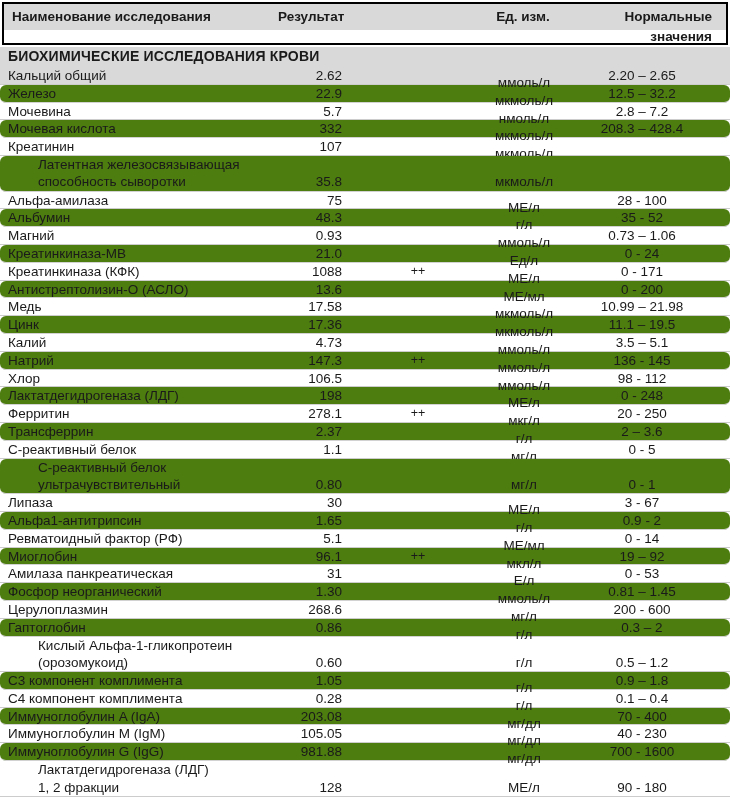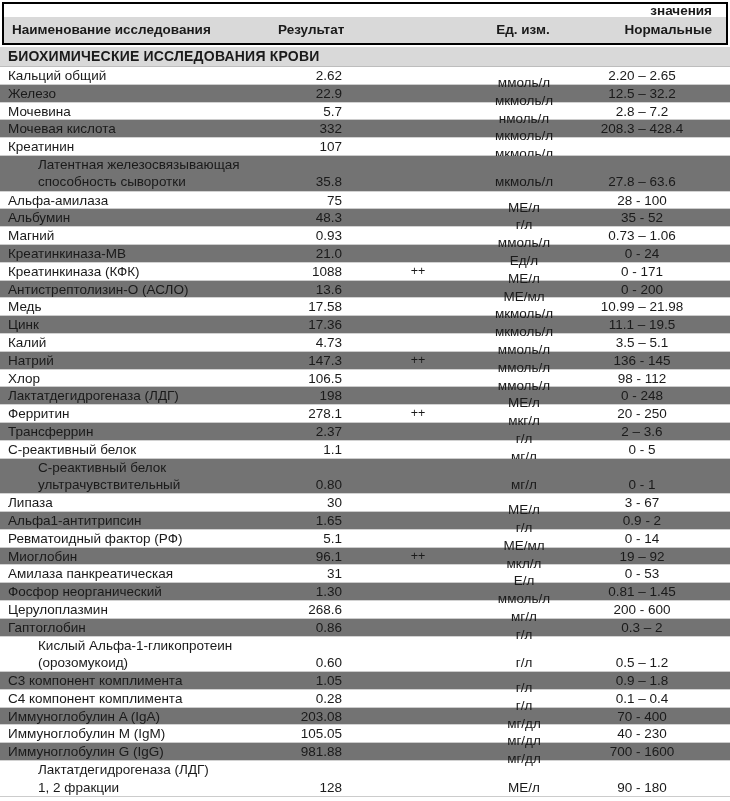--- a/index.html
+++ b/index.html
@@ -39,40 +39,40 @@
   .hcell { font-weight: bold; font-size: 13.5px; line-height: 14px; white-space: nowrap; }
   .h-name   { padding-left: 8px; text-align: left; }
   .h-result { padding-left: 22px; text-align: left; }
   .h-units  { text-align: center; padding-right: 10px; }
   .h-normal { text-align: right; padding-right: 22px; }
 
   
   .section-header {
     position: absolute;
     left: 0; top: 47px;
-    width: 730px; height: 20px;
+    width: 730px; height: 38px;
     background: #d9d9d9;
     border-bottom: 1px solid #bdbdbd;
     font-weight: bold;
     font-size: 14px;
     line-height: 19px;
     padding-left: 8px;
     letter-spacing: 0.2px;
   }
 
   
   #rows { position: absolute; left: 0; top: 67px; width: 730px; }
   .row {
     width: 730px;
     border-bottom: 1px solid #cccccc;
     font-size: 13.5px;
   }
   .row.single { height: 17.8px; }
   .row.double { height: 35.6px; }
-  .row.shaded { background: #737373; border-bottom-color: #d2d2d2; }
+  .row.shaded { background: #4d7c0f; border-bottom-color: #d2d2d2; border-radius: 6px; }
 
   .cell { overflow: visible; white-space: nowrap; }
   .c-name  { padding-left: 8px; text-align: left; }
   .c-res   { text-align: right; }
   .c-flag  { text-align: center; padding-left: 14px; font-size: 12.5px; }
   .c-unit  { text-align: center; margin-top: 7px; }
   .c-norm  { text-align: center; padding-right: 14px; }
 
   .row.single .cell { line-height: 17.5px; }
   
@@ -83,34 +83,34 @@
     align-self: end;
     line-height: 17.5px;
   }
 </style>
 </head>
 <body>
 
 <div id="report">
 
   <div class="header-box">
+    <div class="grid header-line1">
+      <div class="hcell h-name">Наименование исследования</div>
+      <div class="hcell h-result">Результат</div>
+      <div class="hcell"></div>
+      <div class="hcell h-units">Ед. изм.</div>
+      <div class="hcell h-normal">Нормальные</div>
+    </div>
     <div class="grid header-line2">
       <div></div>
         <div></div>
         <div></div>
         <div></div>
       <div class="hcell h-normal">значения</div>
     </div>
-    <div class="grid header-line1">
-      <div class="hcell h-name">Наименование исследования</div>
-      <div class="hcell h-result">Результат</div>
-      <div class="hcell"></div>
-      <div class="hcell h-units">Ед. изм.</div>
-      <div class="hcell h-normal">Нормальные</div>
-    </div>
   </div>
 
   <div class="section-header">БИОХИМИЧЕСКИЕ ИССЛЕДОВАНИЯ КРОВИ</div>
 
   <div id="rows">
       <div class="grid row single">
         <div class="cell c-name">
           <div>Кальций общий</div>
         </div>
         <div class="cell c-res">2.62</div>
@@ -154,21 +154,20 @@
         <div class="cell c-unit">мкмоль/л</div>
       </div>
       <div class="grid row double shaded">
         <div class="cell c-name">
           <div>Латентная железосвязывающая</div>
           <div>способность сыворотки</div>
         </div>
         <div class="cell c-res">35.8</div>
         <div class="cell c-flag"></div>
         <div class="cell c-unit">мкмоль/л</div>
-        <div class="cell c-norm">27.8 – 63.6</div>
       </div>
       <div class="grid row single">
         <div class="cell c-name">
           <div>Альфа-амилаза</div>
         </div>
         <div class="cell c-res">75</div>
         <div class="cell c-flag"></div>
         <div class="cell c-unit">МЕ/л</div>
         <div class="cell c-norm">28 - 100</div>
       </div>

